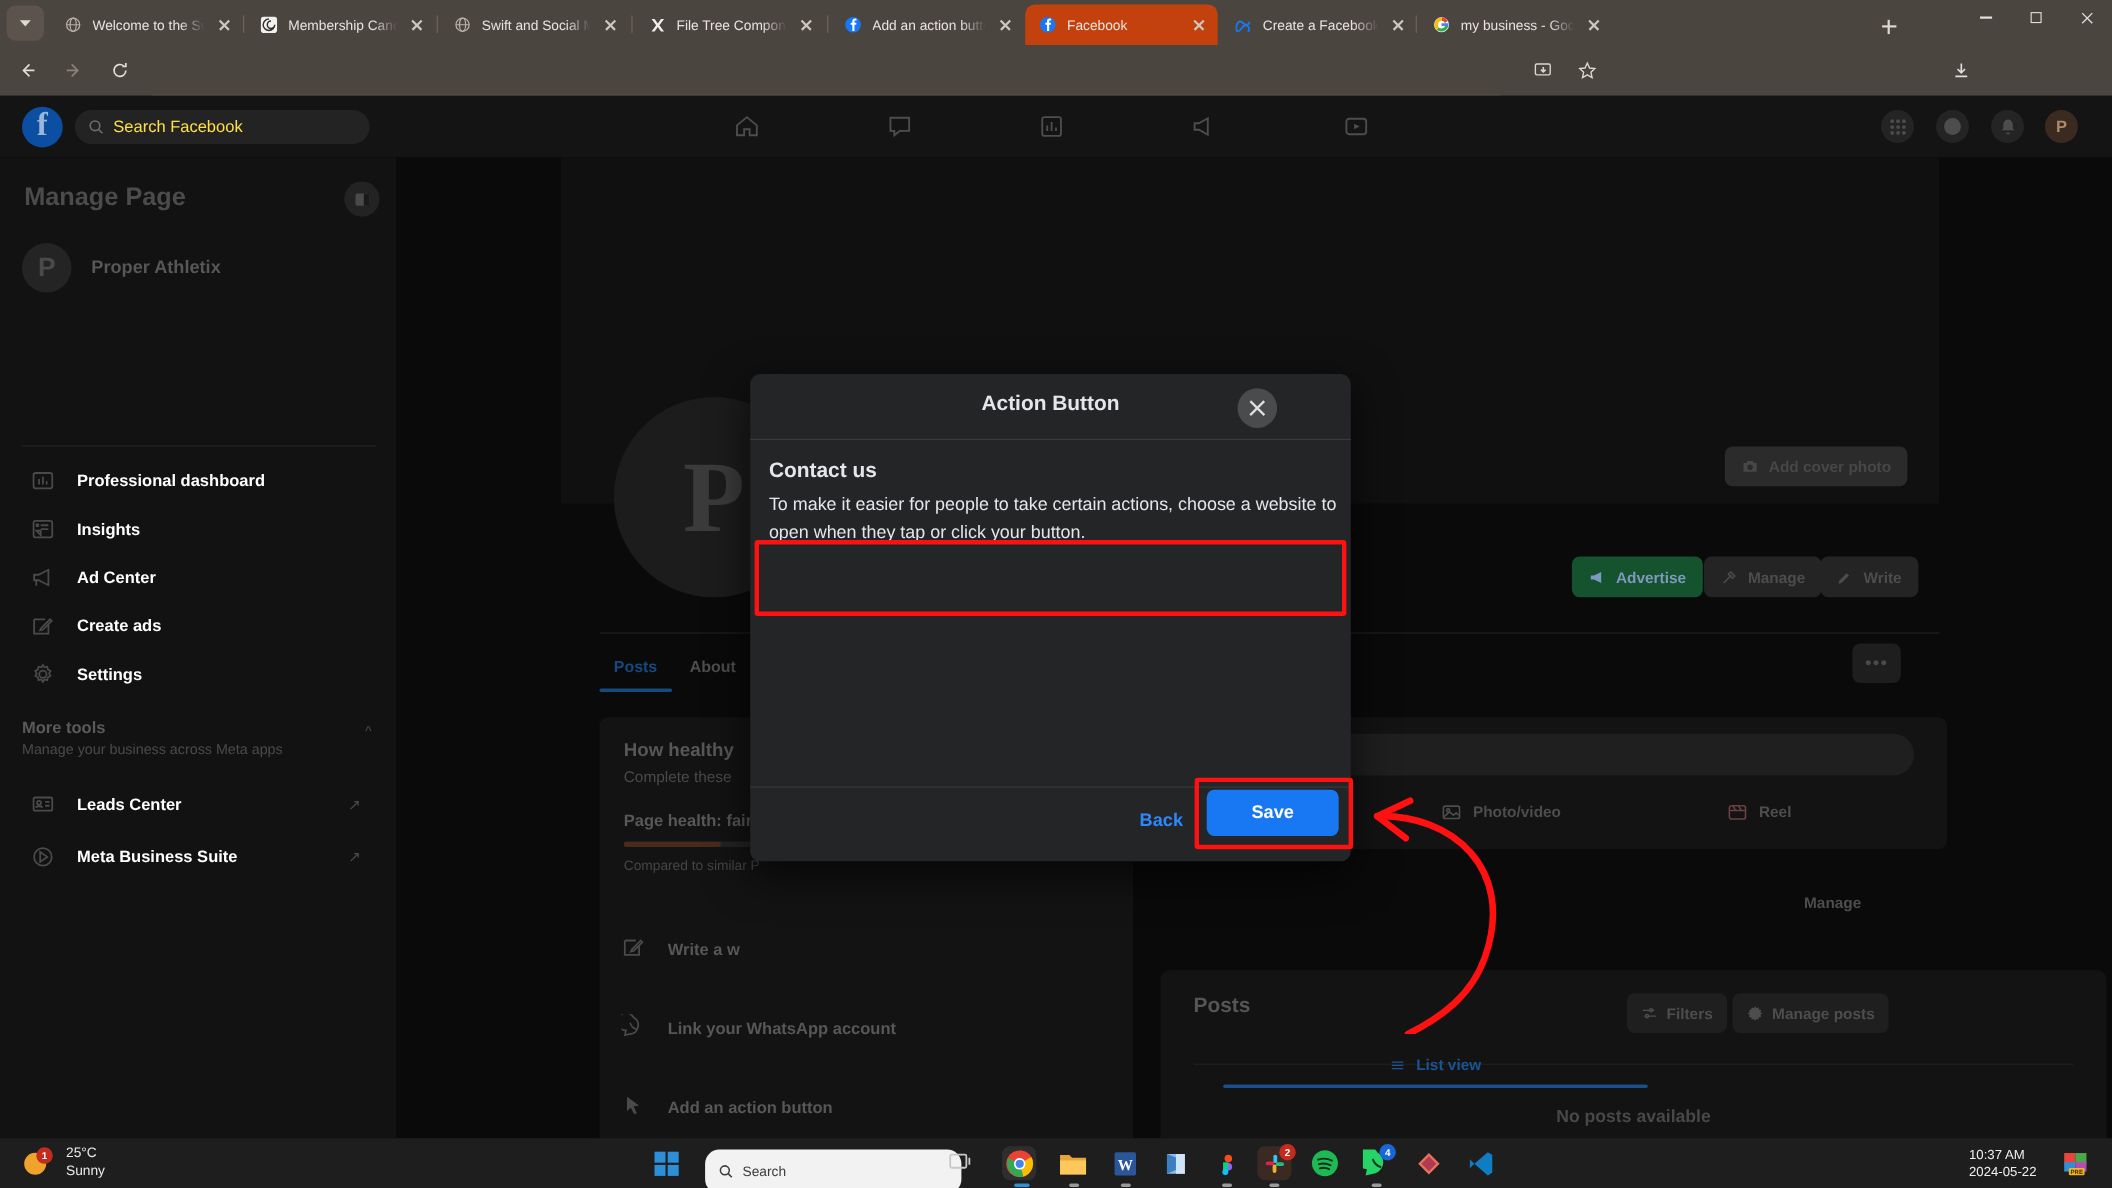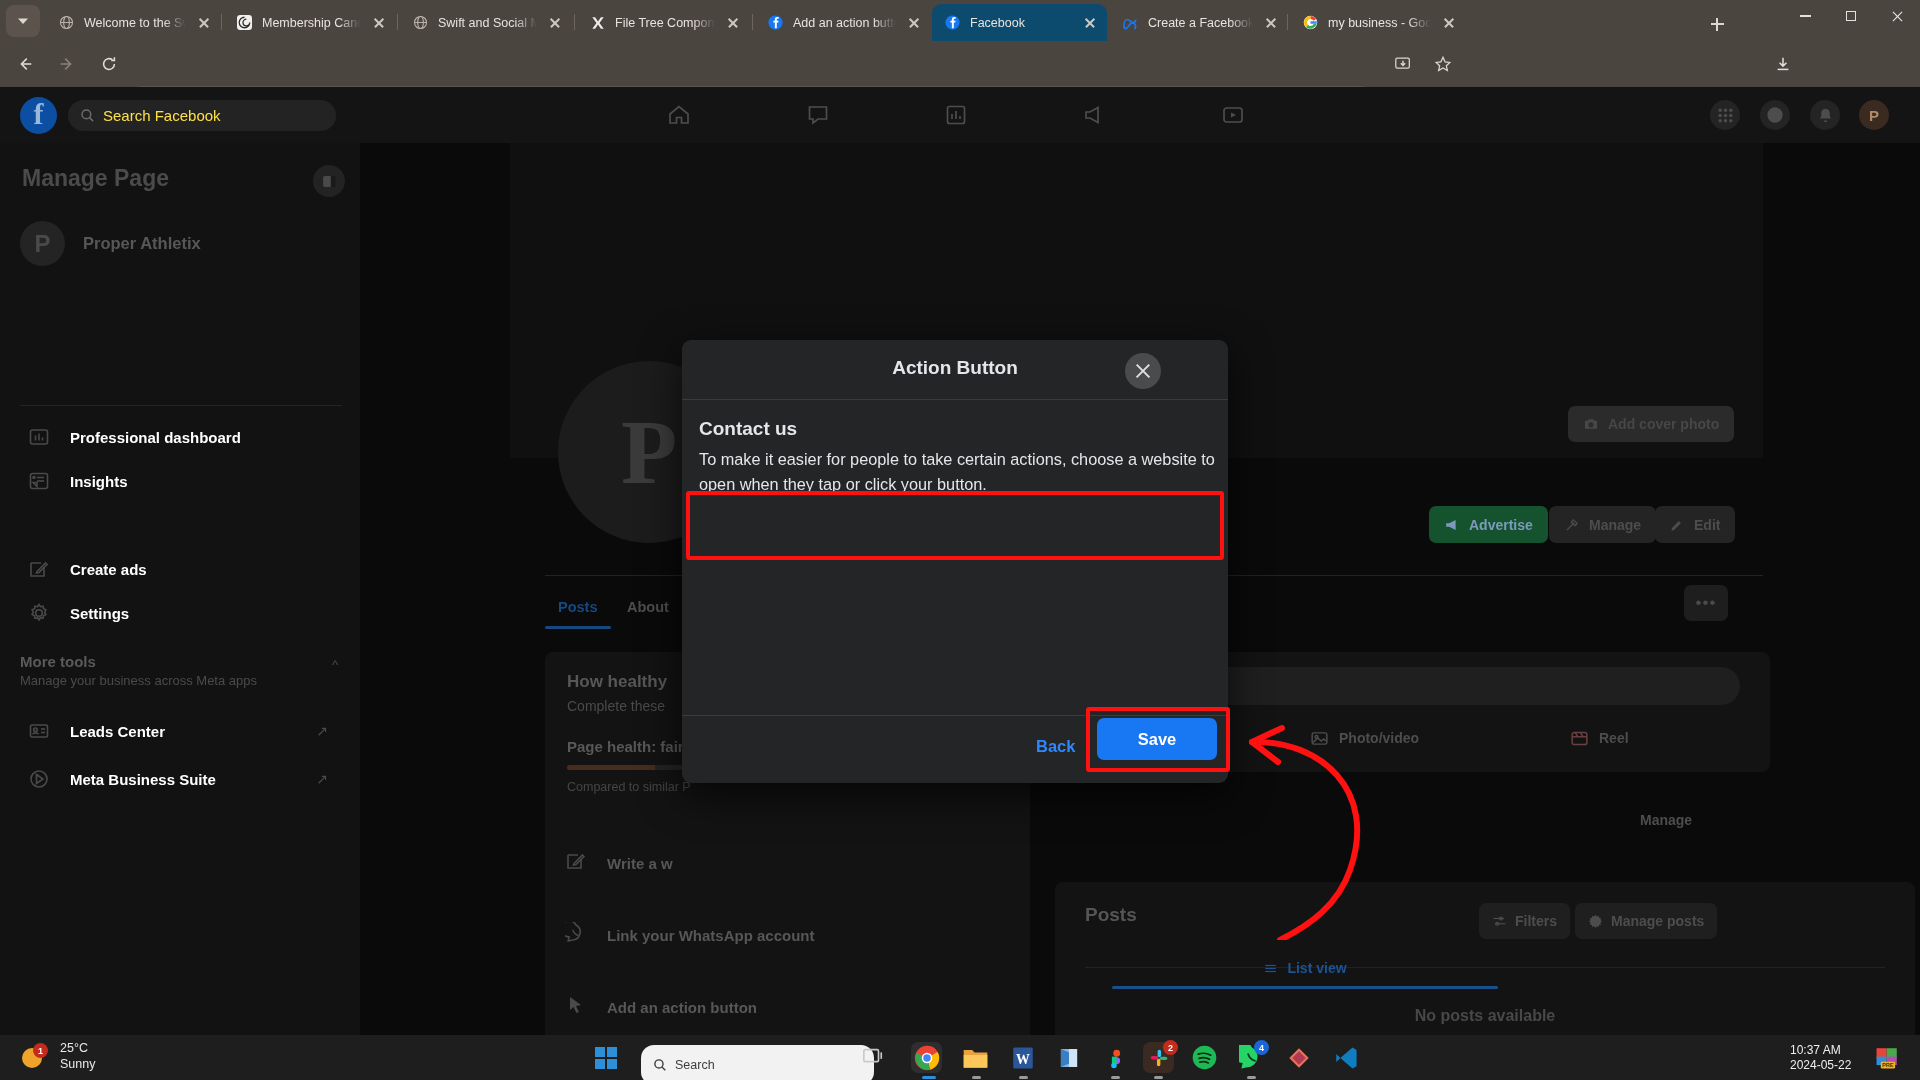--- a/index.html
+++ b/index.html
@@ -25,21 +25,21 @@
     font-size:12.5px; color:#e8e3de; white-space:nowrap; overflow:hidden;
     flex:1 1 auto; -webkit-mask-image:linear-gradient(to right,#000 78%,transparent 100%);
             mask-image:linear-gradient(to right,#000 78%,transparent 100%);
   }
   .tab .tab-close { width:18px; height:18px; flex:0 0 18px; position:relative; }
   .tab .tab-close::before, .tab .tab-close::after {
     content:""; position:absolute; left:3px; top:8px; width:12px; height:1.6px; background:#cdc7c1;
   }
   .tab .tab-close::before { transform:rotate(45deg); }
   .tab .tab-close::after  { transform:rotate(-45deg); }
-  .tab.active { background:#0c4a6e; }
+  .tab.active { background:#c2410c; }
   .tab-sep { position:absolute; top:14px; width:1px; height:16px; background:#6e665e; }
   #newtab {
     position:absolute; top:10px; left:1703px; width:28px; height:28px; border-radius:50%;
     display:flex; align-items:center; justify-content:center;
   }
   #newtab::before, #newtab::after { content:""; position:absolute; background:#ded8d2; }
   #newtab::before { width:13px; height:1.6px; }
   #newtab::after  { width:1.6px; height:13px; }
   .wbtn { position:absolute; top:0; width:46px; height:32px; display:flex; align-items:center; justify-content:center; }
   .wbtn i { display:block; background:#e6e1dc; }
@@ -535,20 +535,29 @@
           <svg viewBox="0 0 22 22">
               <rect x="2.5" y="3.5" width="17" height="15" rx="2"></rect>
               <line x1="9" y1="7.5" x2="16" y2="7.5"></line>
               <line x1="9" y1="11" x2="16" y2="11"></line>
               <circle cx="6" cy="7.5" r="1"></circle>
               <path d="M5 12.5 l4 4 v-4 Z"></path>
             </svg>
         </span>
         <span class="lb">Insights</span>
       </div>
+      <div class="sb-item" style="top:362px;">
+        <span class="ic">
+          <svg viewBox="0 0 22 22">
+              <path d="M3 8.5 H7 L16 4 V18 L7 13.5 H3 Z"></path>
+              <line x1="5" y1="13.5" x2="5" y2="18.5"></line>
+            </svg>
+        </span>
+        <span class="lb">Ad Center</span>
+      </div>
       <div class="sb-item" style="top:450px;">
         <span class="ic">
           <svg viewBox="0 0 22 22">
               <circle cx="11" cy="11" r="3.3"></circle>
               <path d="M11 2.5 l1.4 2.2 2.6 -.6 .5 2.6 2.4 1.2 -1.3 2.3 1.3 2.3 -2.4 1.2 -.5 2.6 -2.6 -.6 -1.4 2.2 -1.4 -2.2 -2.6 .6 -.5 -2.6 -2.4 -1.2 1.3 -2.3 -1.3 -2.3 2.4 -1.2 .5 -2.6 2.6 .6 Z"></path>
             </svg>
         </span>
         <span class="lb">Settings</span>
       </div>
       <div class="sb-item" style="top:406px;">
@@ -612,21 +621,21 @@
       <svg viewBox="0 0 22 22" style="width:16px;height:16px;fill:none;stroke:#4d4d4d;stroke-width:1.8;">
           <path d="M4 18 L14 8"></path>
           <path d="M13 4 l5 5 -3 3 -5 -5 Z"></path>
         </svg>
       <span>Manage</span>
     </div>
     <div class="actbtn" id="btn-edit">
       <svg viewBox="0 0 22 22" style="width:15px;height:15px;fill:#4d4d4d;">
           <path d="M3 16 l10 -10 3 3 -10 10 -4 1 Z"></path>
         </svg>
-      <span>Edit</span>
+      <span>Write</span>
     </div>
 
     <div id="tabs-divider"></div>
     <div class="ptab" id="ptab-posts">
       <span>Posts</span>
     </div>
     <div class="ptab" id="ptab-about">
       <span>About</span>
     </div>
     <div id="ptab-more">•••</div>

